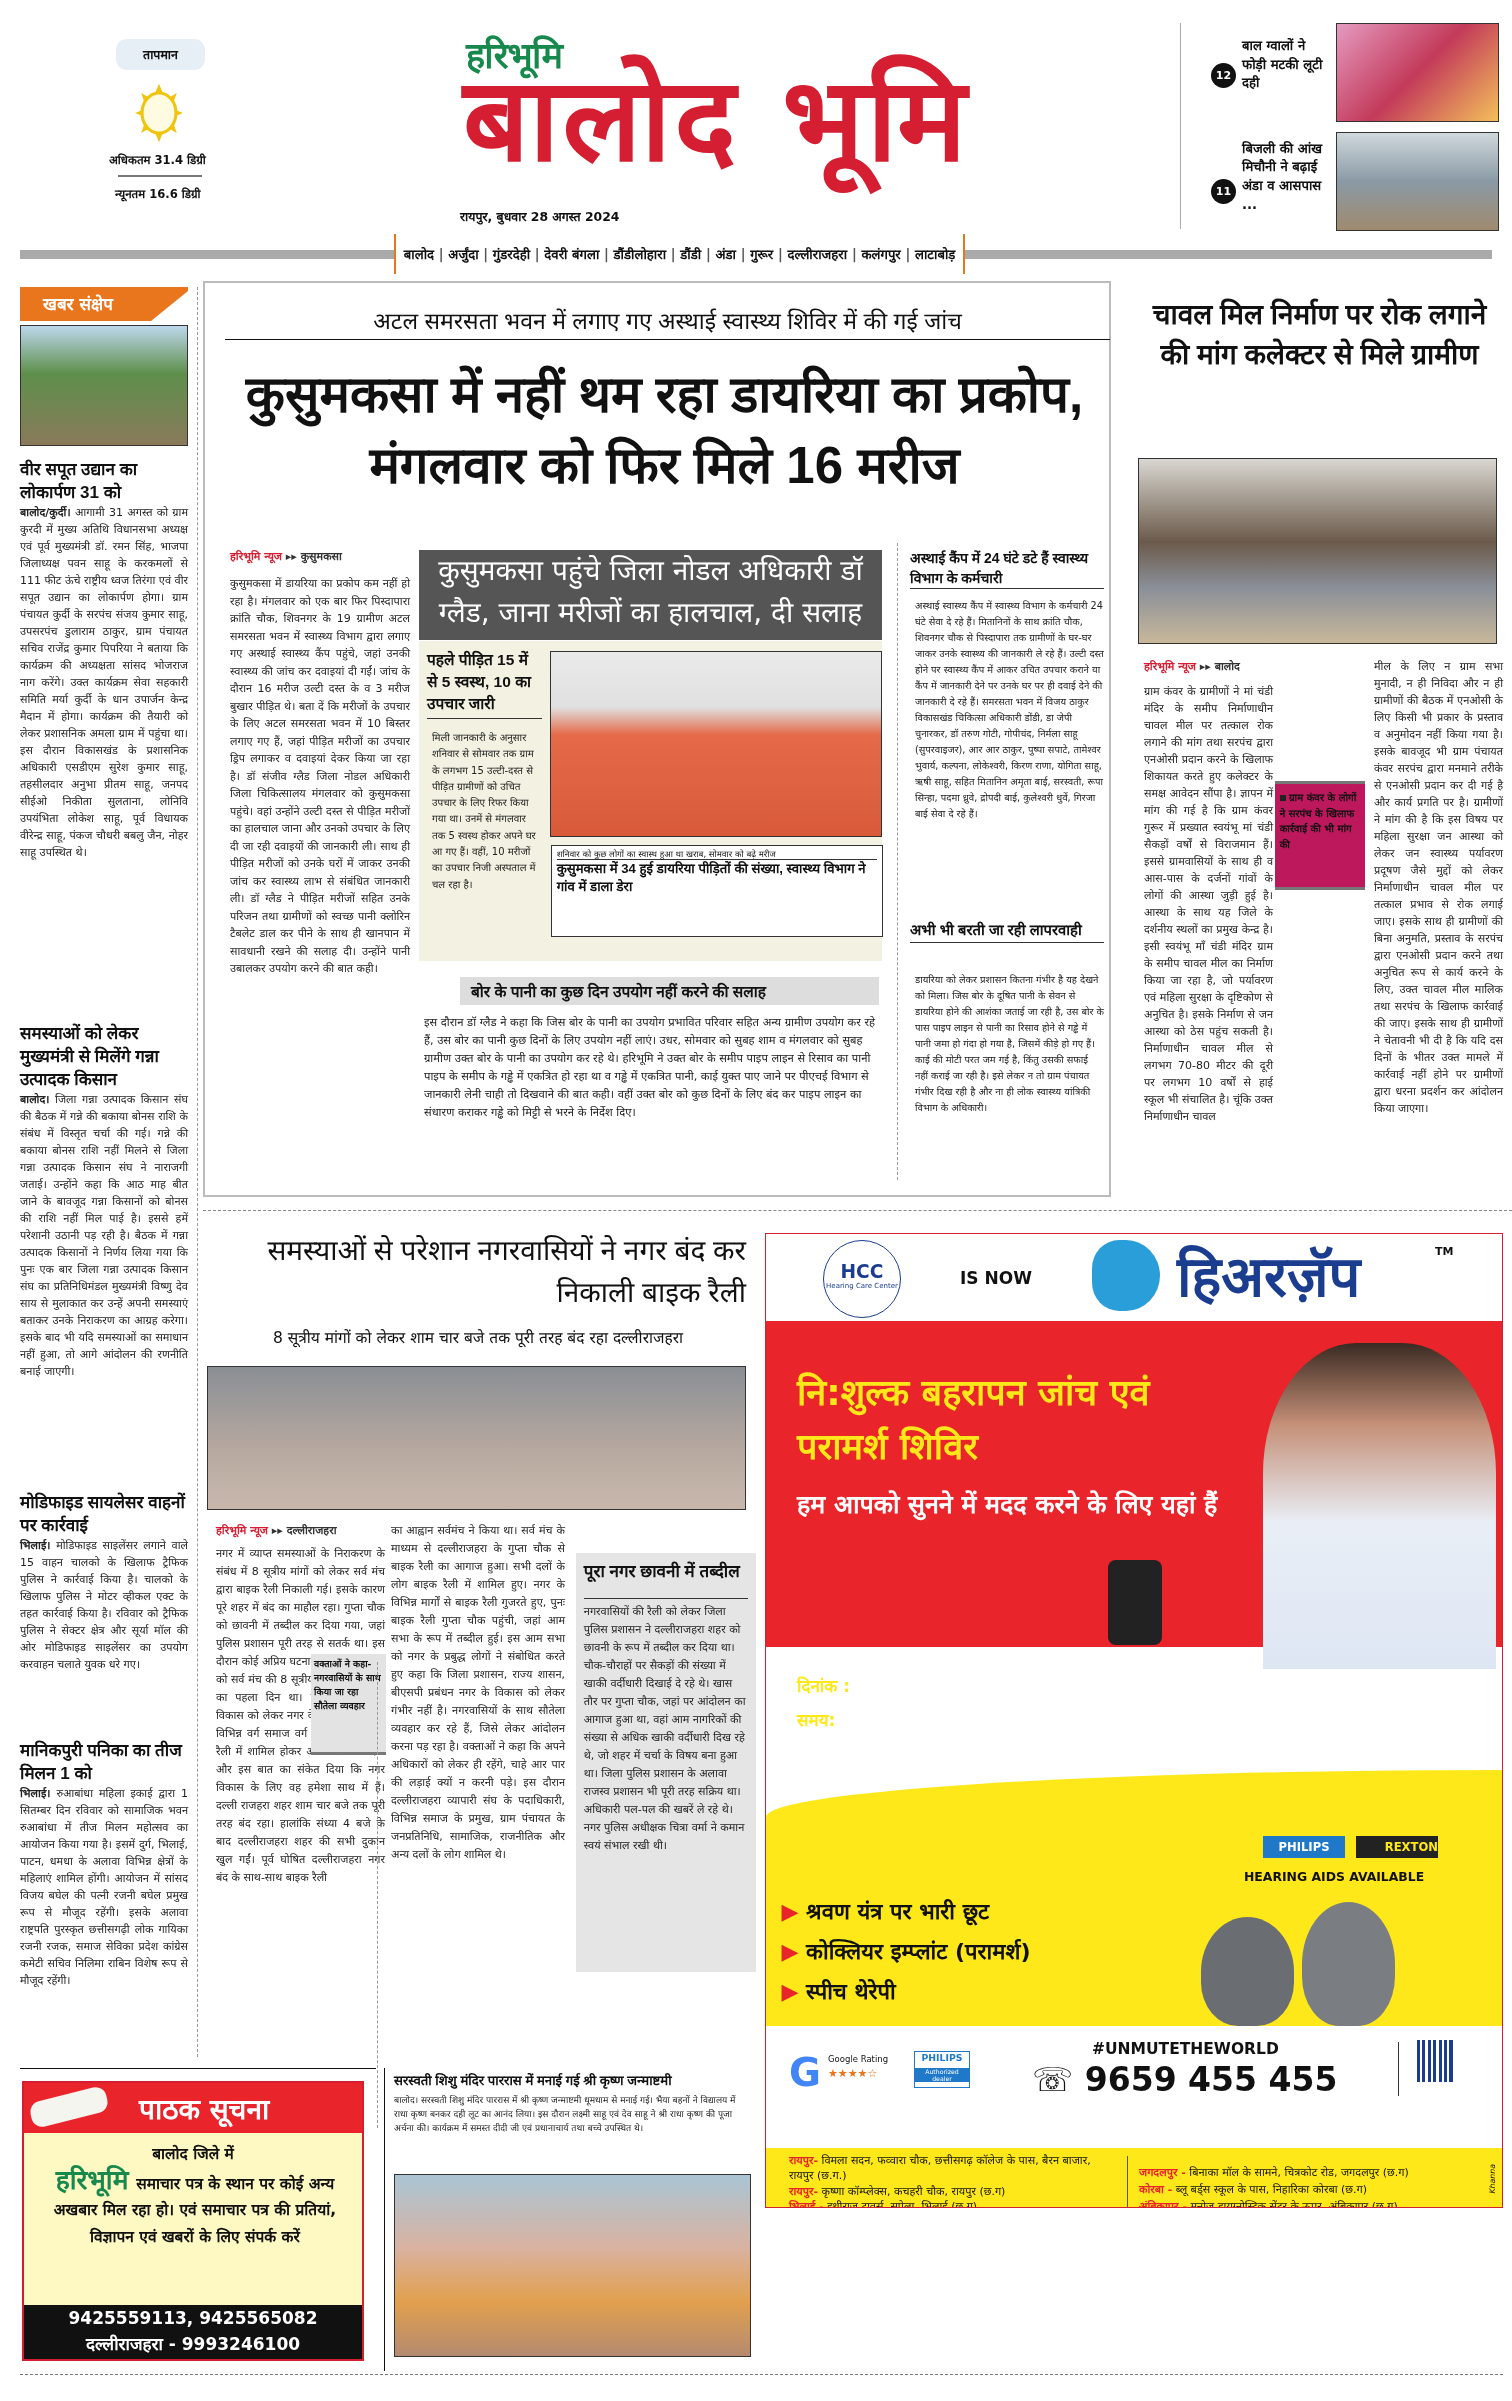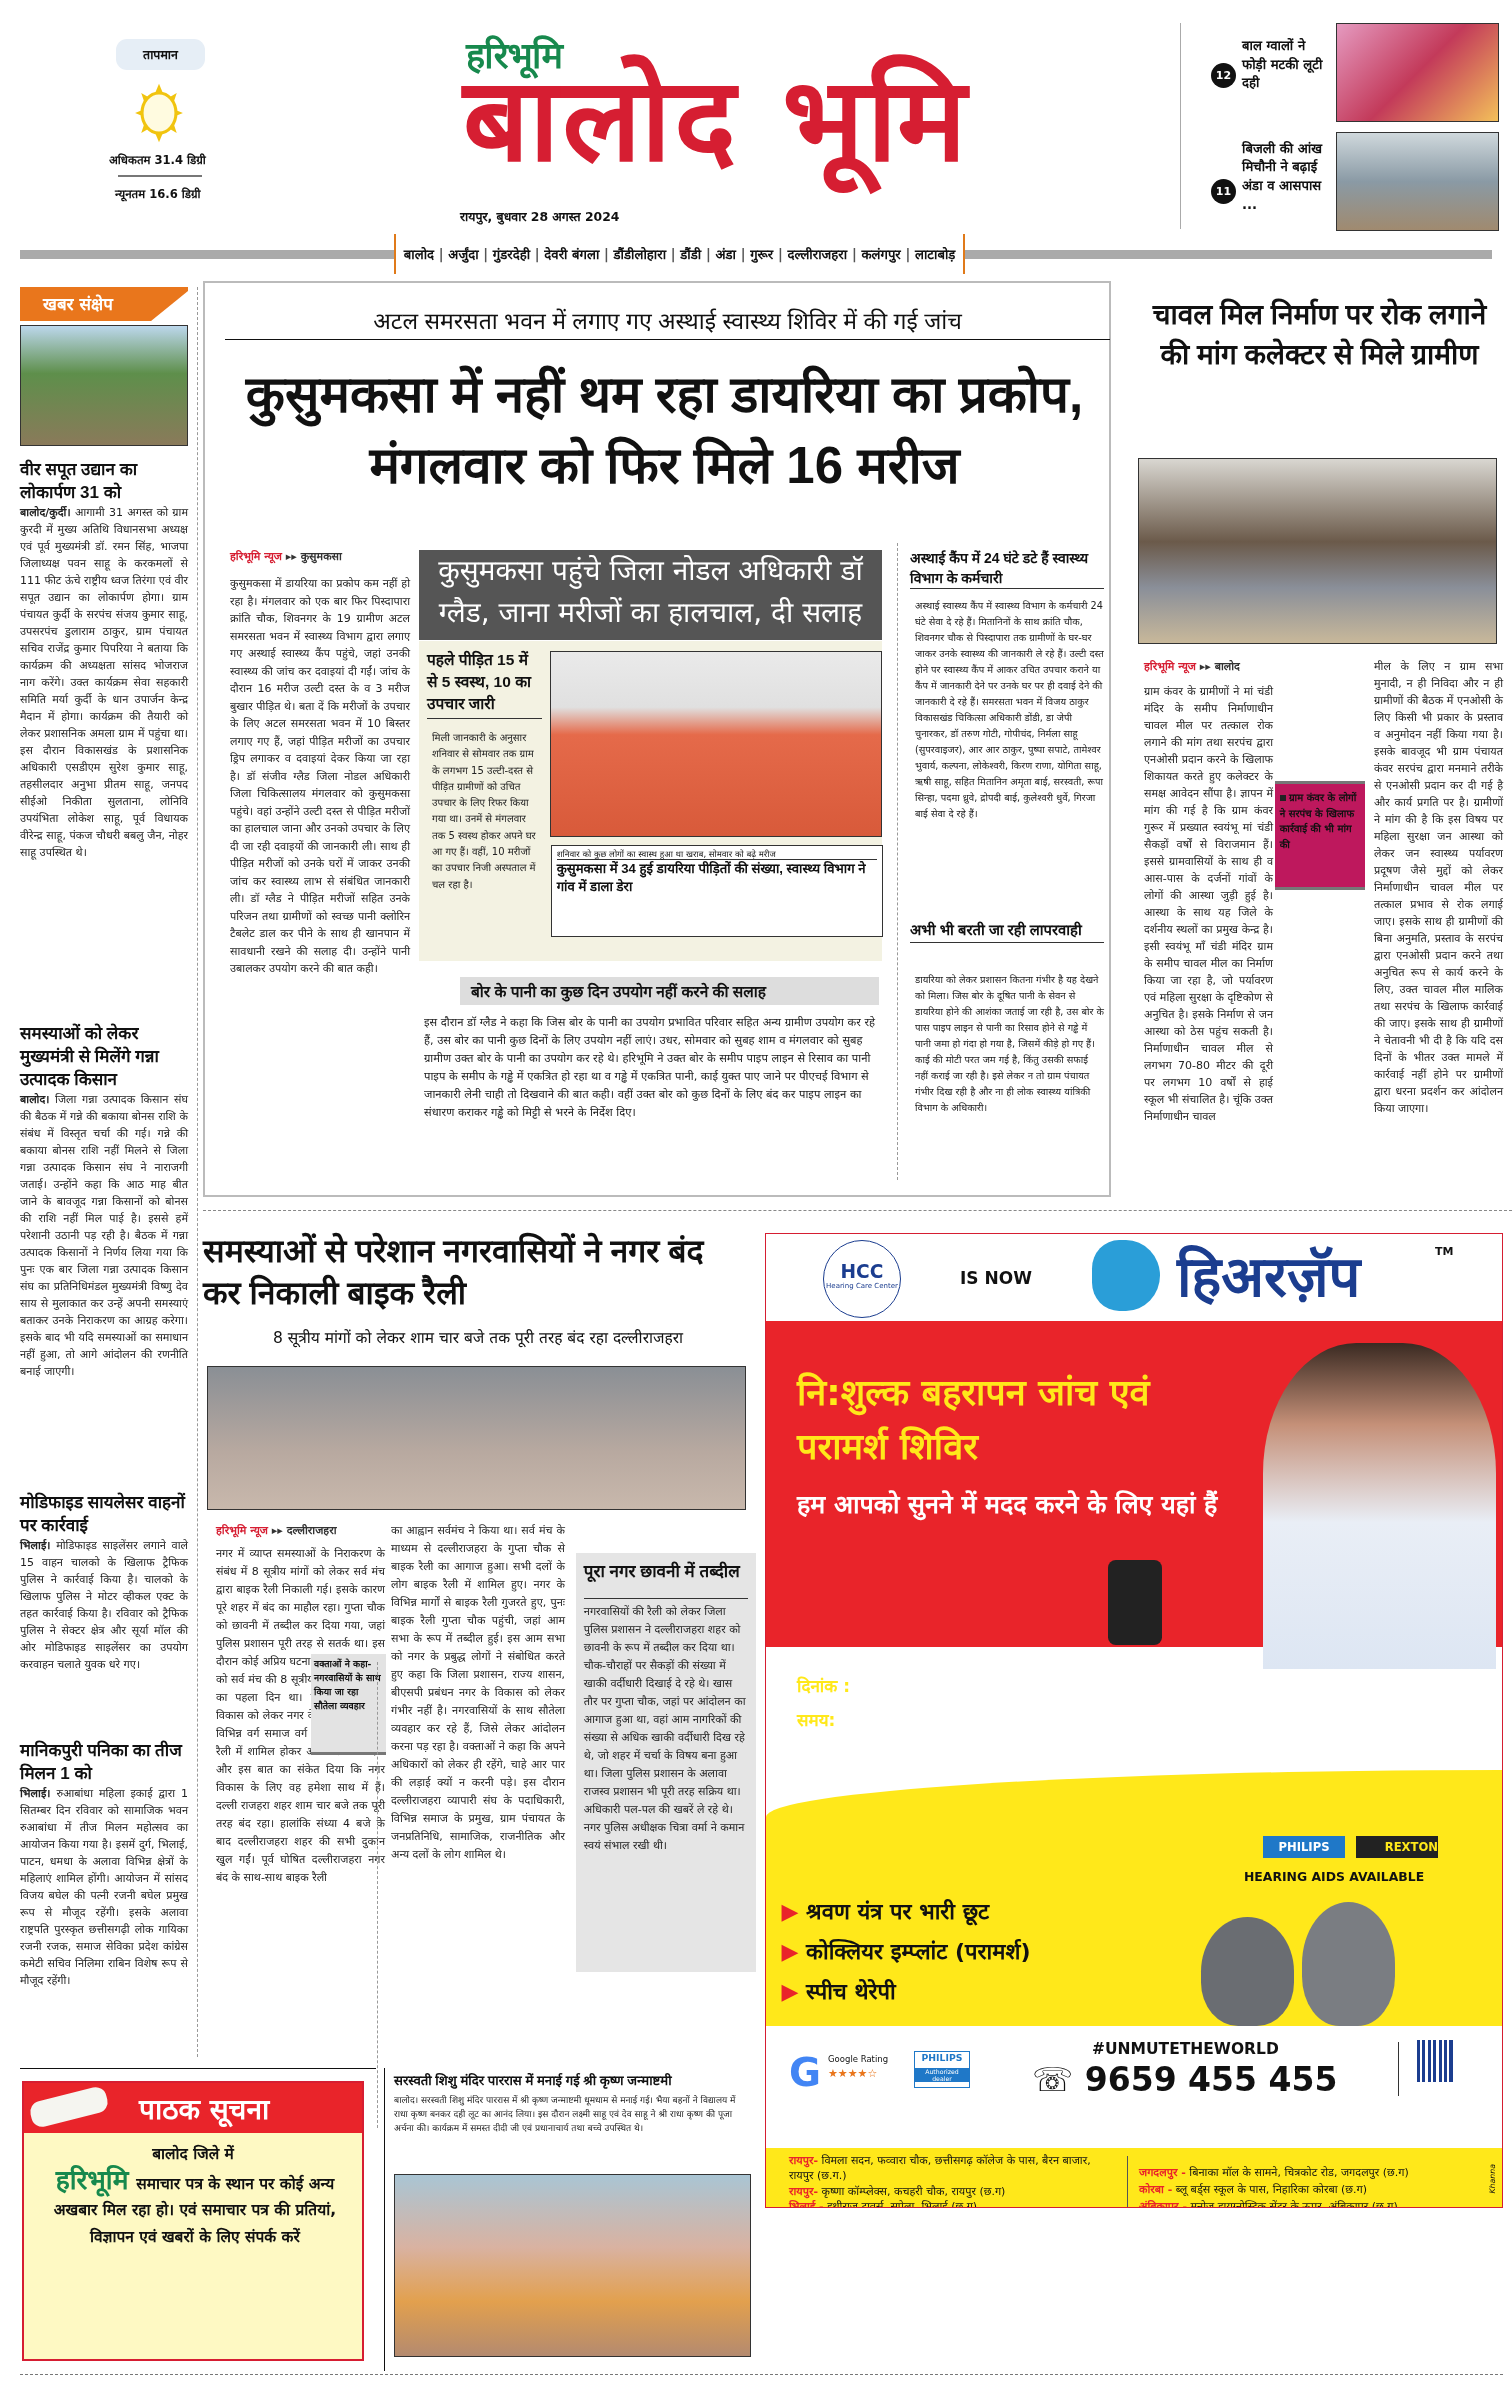--- a/index.html
+++ b/index.html
@@ -33,21 +33,21 @@
 .byline{font-size:11px;font-weight:700;color:#333}
 .byline b{color:#d61e32}
 #sub-box{left:419px;top:550px;width:463px;height:90px;background:#555;color:#fff;font-size:28px;line-height:42px;text-align:center;font-weight:400}
 #side-note{left:419px;top:641px;width:463px;height:320px;background:#f3f2e2}
 #capt{left:551px;top:920px;width:332px;border:1.6px solid #333;background:#fff;padding:1.6px 4.7px}
 #bore-h{left:460px;top:977px;width:419px;background:#ddd;font-size:15.5px;padding:3.1px 11px}
 
 #rice-h{left:1137px;top:295px;width:365px;font-size:28px;line-height:40px;text-align:center;font-weight:900}
 #pullbox{left:1275px;top:781px;width:90px;height:109px;background:#be185d;border-top:3.1px solid #777;border-bottom:3.1px solid #777;font-size:10px;line-height:15.5px;padding:6.2px 4.7px;font-weight:700}
 
-#rally-h{left:203px;top:1230px;width:543px;font-size:32px;line-height:42px;font-weight:700;text-align:left}
+#rally-h{left:203px;top:1230px;width:543px;font-size:28px;line-height:42px;font-weight:400;text-align:right}
 #rally-sub{left:210px;top:1326px;width:536px;font-size:15.5px;text-align:center}
 #rally-photo{left:207px;top:1366px;width:539px;height:144px;background:linear-gradient(180deg,#8a8f95 0%,#b8a9a0 60%,#c8b8ac 100%)}
 #chhavni{left:576px;top:1553px;width:180px;height:419px;background:#e5e5e5;padding:7.8px}
 #pull2{left:311px;top:1693px;width:75px;height:71px;background:#e3e3e3;border-bottom:3.1px solid #777;font-size:9.3px;line-height:14px;padding:3.1px;font-weight:700}
 
 #ad{left:765px;top:1233px;width:738px;height:975px;border:1.6px solid #d61e32;background:#fff;overflow:hidden}
 #ad-top{position:absolute;left:0;top:0;width:100%;height:87px;background:#fff}
 #ad-red{position:absolute;left:0;top:87px;width:100%;height:326px;background:#e9242a}
 #ad-yellow{position:absolute;left:0;top:357px;width:100%;height:357px;background:#ffe81a;border-top-left-radius:60% 62px}
 #ad-white{position:absolute;left:0;top:714px;width:100%;height:75px;background:#fff}
@@ -190,20 +190,24 @@
 <div class="abs" style="left:20px;top:2068px;width:356px;border-top:0.8px solid #111"></div>
 <div class="abs" id="notice">
   <div id="notice-hdr">
     <div style="position:absolute;left:6.2px;top:11px;width:78px;height:26.4px;background:#f5f5f0;border-radius:11px;transform:rotate(-14deg)"></div>
     <div style="position:absolute;left:115px;top:6.2px;color:#fff;font-size:28px;font-weight:900">पाठक सूचना</div>
   </div>
   <div style="position:absolute;left:0;top:59px;width:100%;text-align:center;font-size:15.5px;font-weight:700">बालोद जिले में</div>
   <div style="position:absolute;left:12.4px;top:84px;width:317px;font-size:15.5px;font-weight:700;line-height:26.4px;text-align:center">
     <span style="color:#17894d;font-size:26.4px;font-weight:900;margin-right:7.8px">हरिभूमि</span><span>समाचार पत्र के स्थान पर कोई अन्य अखबार मिल रहा हो। एवं समाचार पत्र की प्रतियां, विज्ञापन एवं खबरों के लिए संपर्क करें</span>
   </div>
+  <div id="notice-foot">
+    <div>9425559113, 9425565082</div>
+    <div>दल्लीराजहरा - 9993246100</div>
+  </div>
 </div>
 
 <div class="abs" style="left:384px;top:2068px;width:0;height:303px;border-left:0.8px solid #111"></div>
 <div class="abs hd" style="left:394px;top:2071px;width:357px;font-size:13.2px">सरस्वती शिशु मंदिर पाररास में मनाई गई श्री कृष्ण जन्माष्टमी</div>
 <div class="abs txt" style="left:394px;top:2093px;width:357px;font-size:9px;line-height:14px;text-align:left">बालोद। सरस्वती शिशु मंदिर पाररास में श्री कृष्ण जन्माष्टमी धूमधाम से मनाई गई। भैया बहनों ने विद्यालय में राधा कृष्ण बनकर दही लूट का आनंद लिया। इस दौरान लक्ष्मी साहू एवं देव साहू ने श्री राधा कृष्ण की पूजा अर्चना की। कार्यक्रम में समस्त दीदी जी एवं प्रधानाचार्य तथा बच्चे उपस्थित थे।</div>
 <div class="abs photo" style="left:394px;top:2174px;width:357px;height:183px;background:linear-gradient(180deg,#a9c5d4 0%,#d9b2a1 40%,#e2a04e 70%,#b48a6f 100%)"></div>
 
 <div class="abs" style="left:20px;top:2374px;width:1483px;border-top:1.6px dashed #777"></div>
 
 <div class="abs" id="ad">

